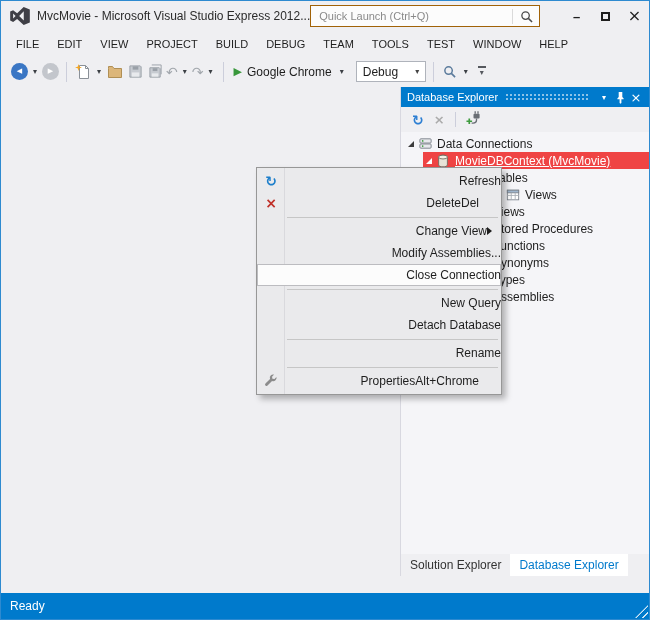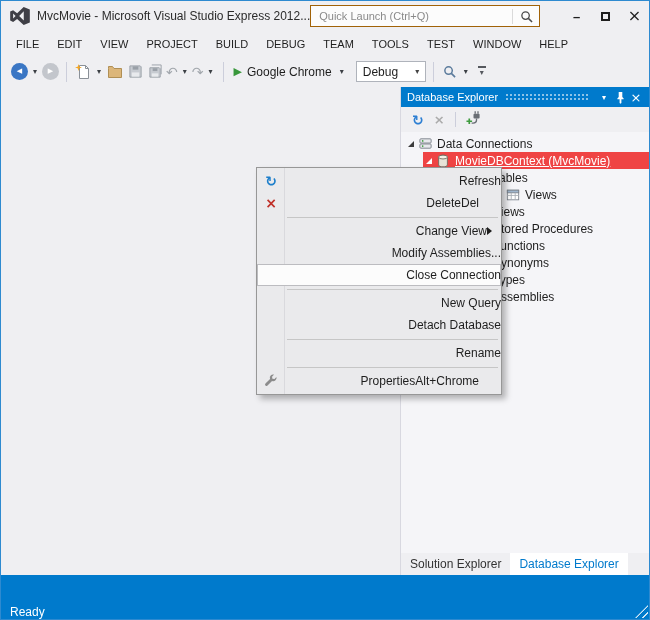--- a/index.html
+++ b/index.html
@@ -74,21 +74,21 @@
   .ticon { width:16px; height:16px; flex:0 0 auto; display:flex; align-items:center; justify-content:center; margin-right:4px; }
   .tlabel { white-space:nowrap; }
   .trow.selected .inner { background:#ef4444; color:#fff;text-decoration:underline; }
   .trow.selected .exp-arrow { border-bottom-color:#fff; }
 
   .bottom-tabs { height:22px; flex:0 0 auto; display:flex; align-items:stretch; background:#EFEFF2; }
   .btab { padding:0 9px; display:flex; align-items:center; font-size:12px; color:#333; white-space:nowrap;text-align:right; }
   .btab.active { background:#FFFFFF; color:#007ACC; }
 
   
-  .statusbar { height:44px; flex:0 0 auto; background:#007ACC; display:flex; align-items:flex-end; padding-left:9px; color:#fff; font-size:12px; position:relative; }
+  .statusbar { height:26px; flex:0 0 auto; background:#007ACC; display:flex; align-items:center; padding-left:9px; color:#fff; font-size:12px; position:relative;margin-top:17px; }
   .resize-grip { position:absolute; right:1px; bottom:1px; width:13px; height:13px; clip-path:polygon(100% 0,100% 100%,0 100%); background:repeating-linear-gradient(135deg, rgba(255,255,255,.8) 0 1.5px, transparent 1.5px 4.5px); }
 
   
   .context-menu { position:absolute; left:255px; top:166px; width:246px; z-index:50;
     background-color:#EAEAEC;
     background-image:linear-gradient(to right,#EAEAEC 27px,#D9D9DD 27px,#D9D9DD 28px,#EAEAEC 28px);
     border:1px solid #979797; box-shadow:4px 4px 6px rgba(0,0,0,.28); padding:2px 0; }
   .cm-item { height:22px; display:flex; align-items:center; }
   .cm-icon { width:28px; flex:0 0 auto; display:flex; align-items:center; justify-content:center; }
   .cm-label { flex:1; padding-left:8px; font-size:12px; color:#1e1e1e; white-space:nowrap;text-align:right; }

